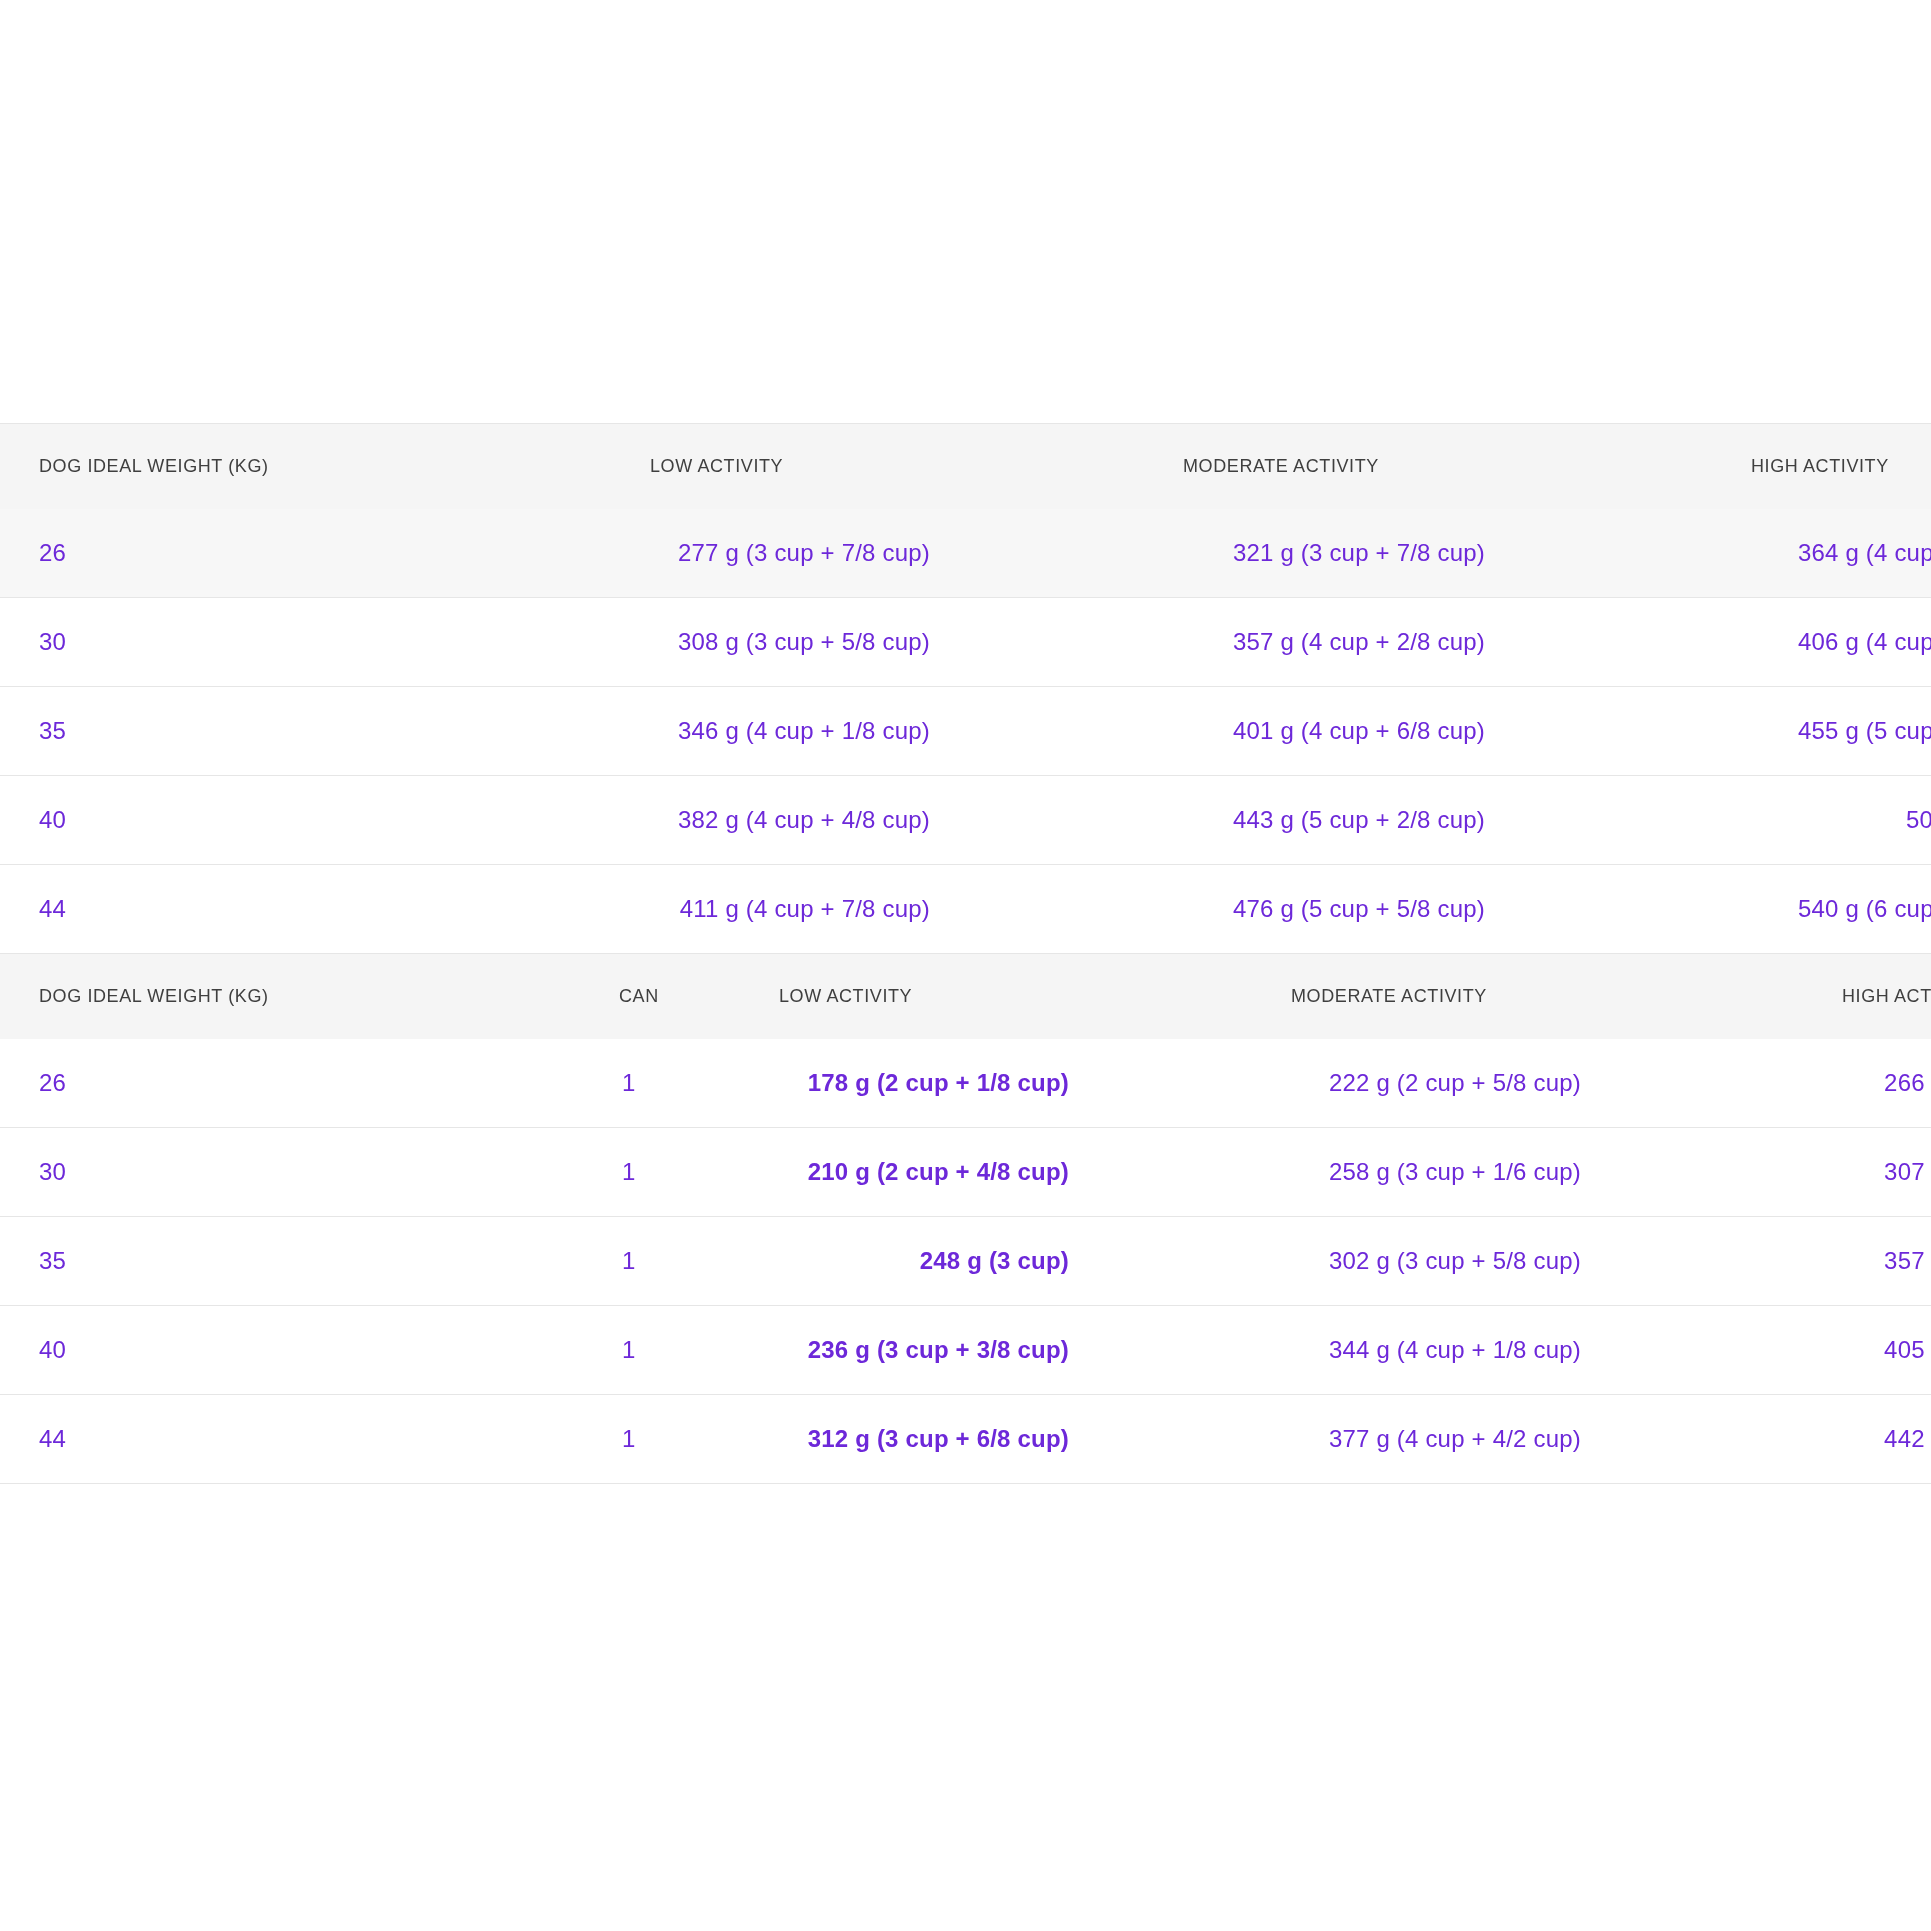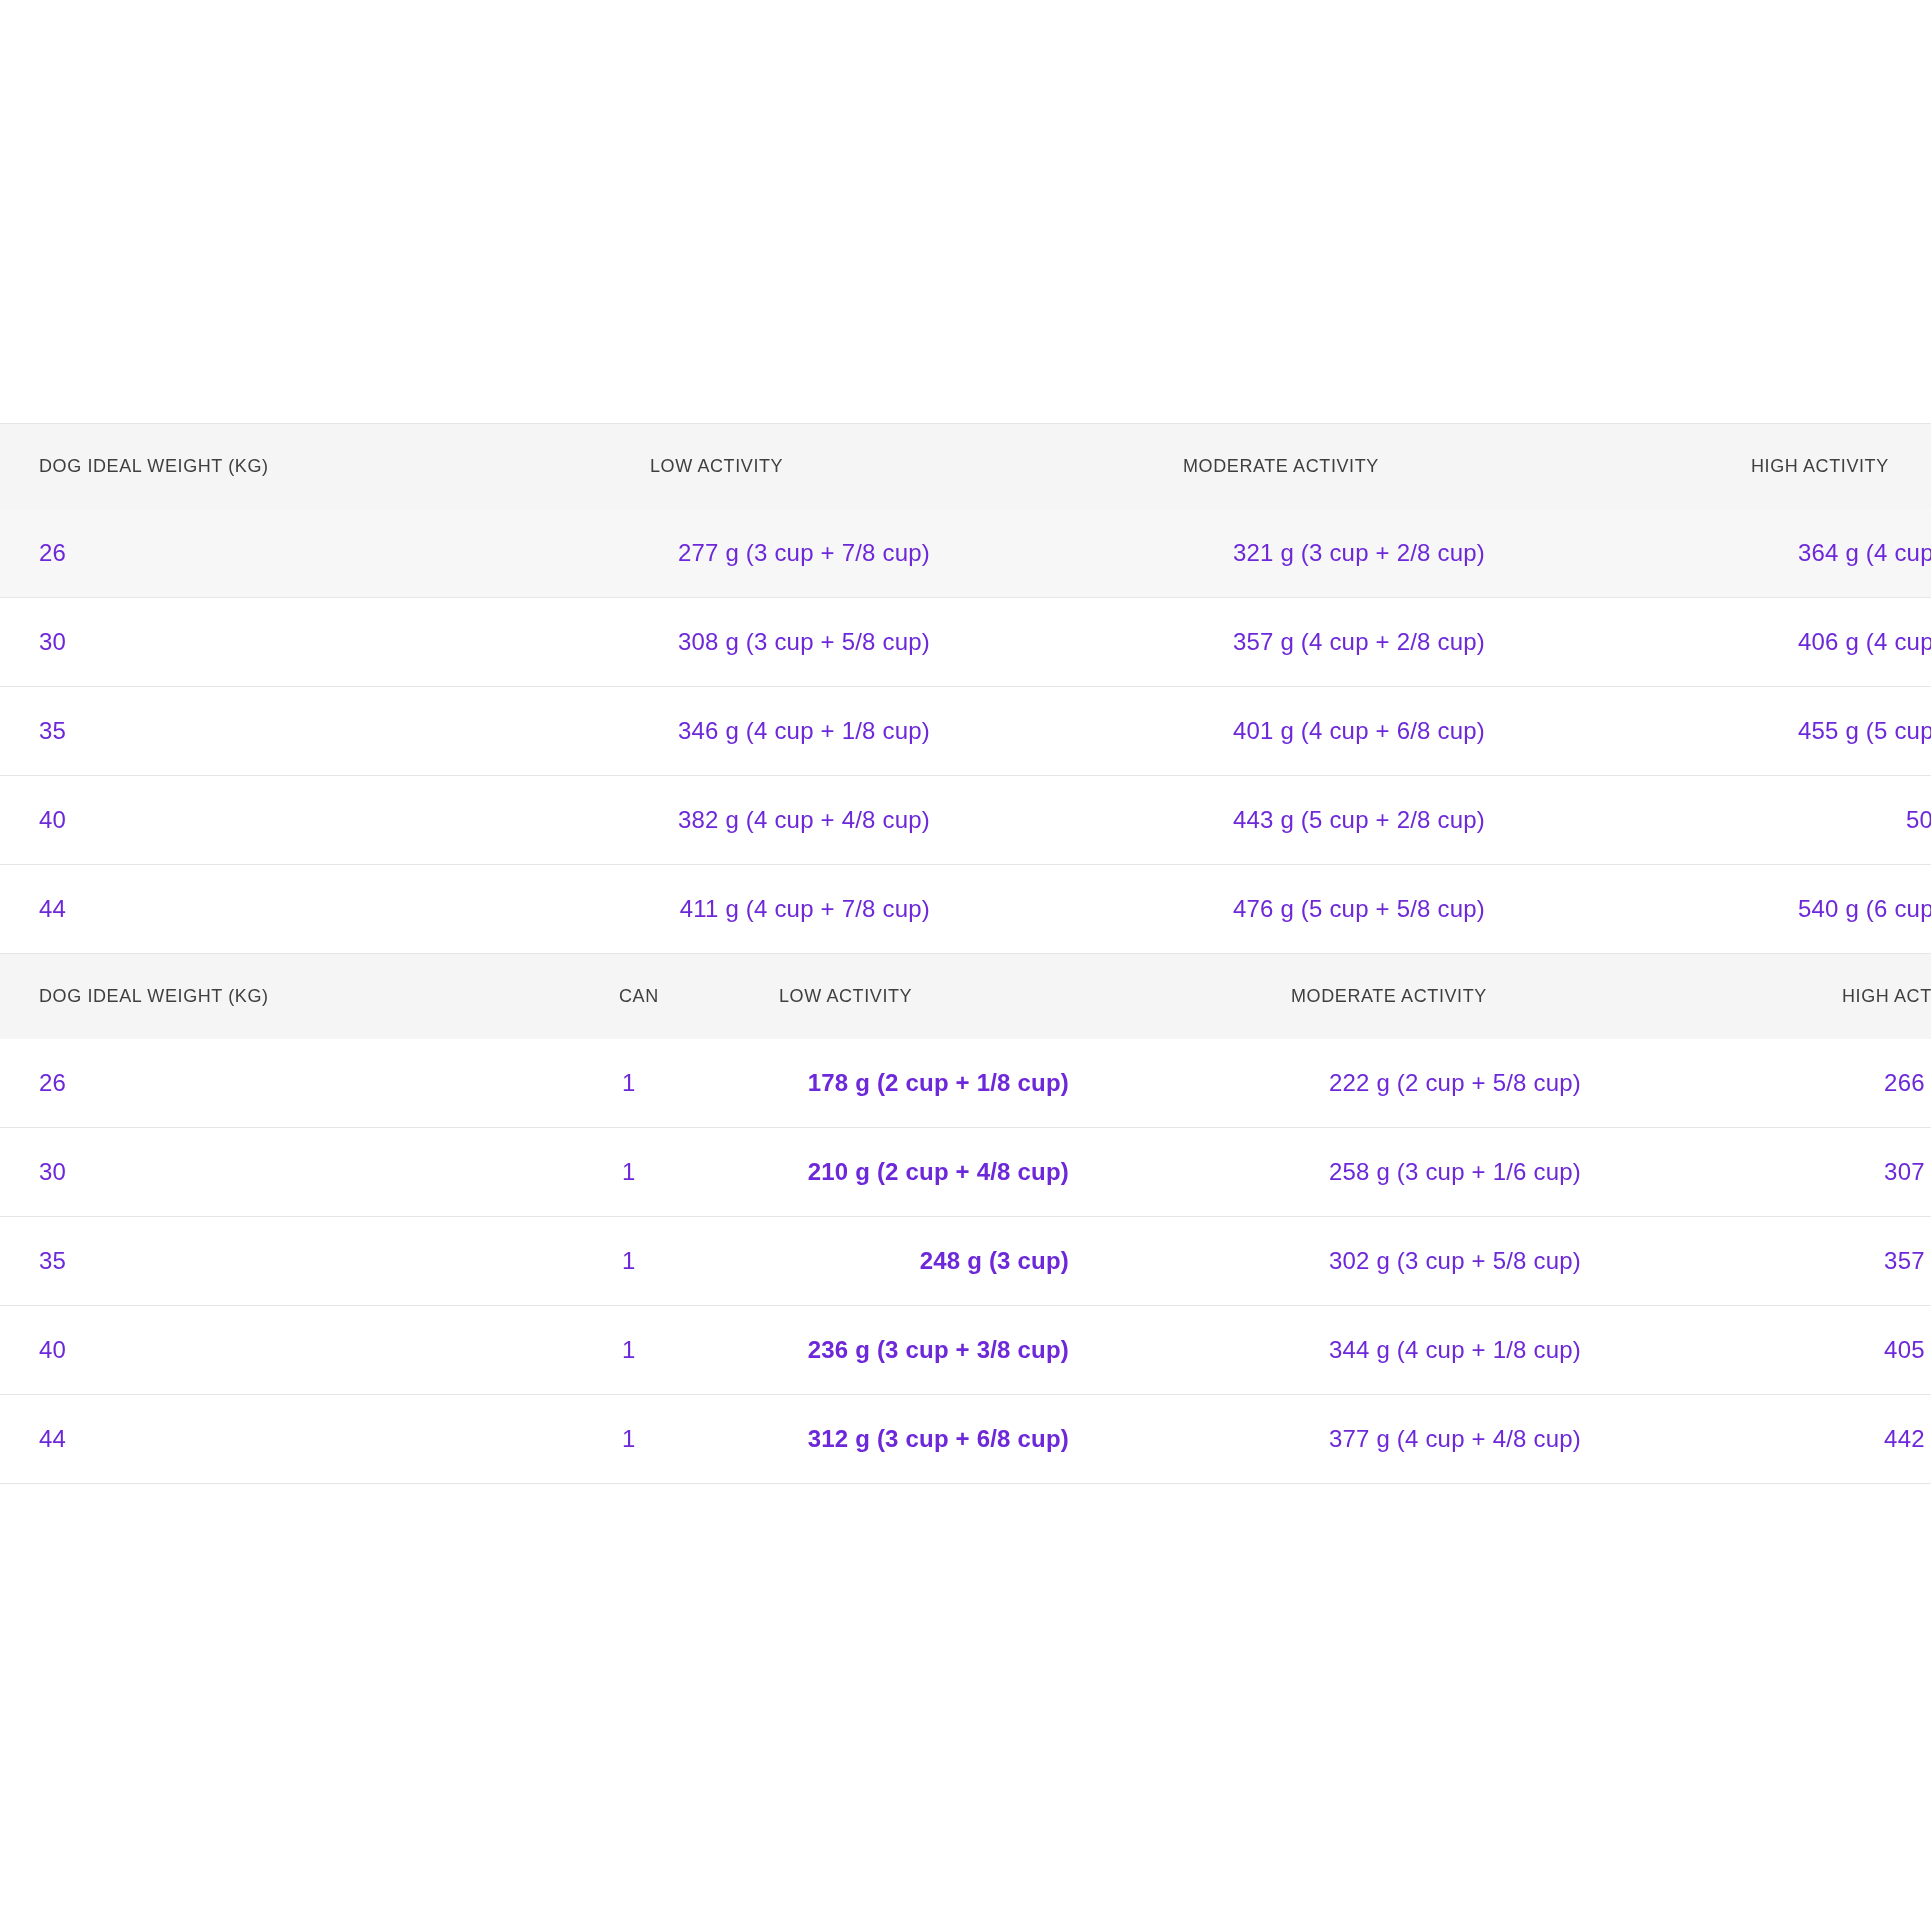--- a/index.html
+++ b/index.html
@@ -108,21 +108,21 @@
           <th class="c-weight">DOG IDEAL WEIGHT (kg)</th>
           <th class="c-low">LOW ACTIVITY</th>
           <th class="c-mod">MODERATE ACTIVITY</th>
           <th class="c-high">HIGH ACTIVITY</th>
         </tr>
       </thead>
       <tbody>
         <tr class="data-row shaded">
           <td class="c-weight">26</td>
           <td class="c-low">277 g (3 cup + 7/8 cup)</td>
-          <td class="c-mod">321 g (3 cup + 2/8 cup)</td>
+          <td class="c-mod">321 g (3 cup + 7/8 cup)</td>
           <td class="c-high">364 g (4 cup + 3/8 cup)</td>
         </tr>
         <tr class="data-row">
           <td class="c-weight">30</td>
           <td class="c-low">308 g (3 cup + 5/8 cup)</td>
           <td class="c-mod">357 g (4 cup + 2/8 cup)</td>
           <td class="c-high">406 g (4 cup + 7/8 cup)</td>
         </tr>
         <tr class="data-row">
           <td class="c-weight">35</td>
@@ -181,21 +181,21 @@
           <td class="c-weight">40</td>
           <td class="c-can">1</td>
           <td class="c-low">236 g (3 cup + 3/8 cup)</td>
           <td class="c-mod">344 g (4 cup + 1/8 cup)</td>
           <td class="c-high">405 g (4 cup + 7/8 cup)</td>
         </tr>
         <tr class="data-row">
           <td class="c-weight">44</td>
           <td class="c-can">1</td>
           <td class="c-low">312 g (3 cup + 6/8 cup)</td>
-          <td class="c-mod">377 g (4 cup + 4/8 cup)</td>
+          <td class="c-mod">377 g (4 cup + 4/2 cup)</td>
           <td class="c-high">442 g (5 cup + 2/8 cup)</td>
         </tr>
       </tbody>
     </table>
 
   </div>
 </div>
 
 
 </body></html>

